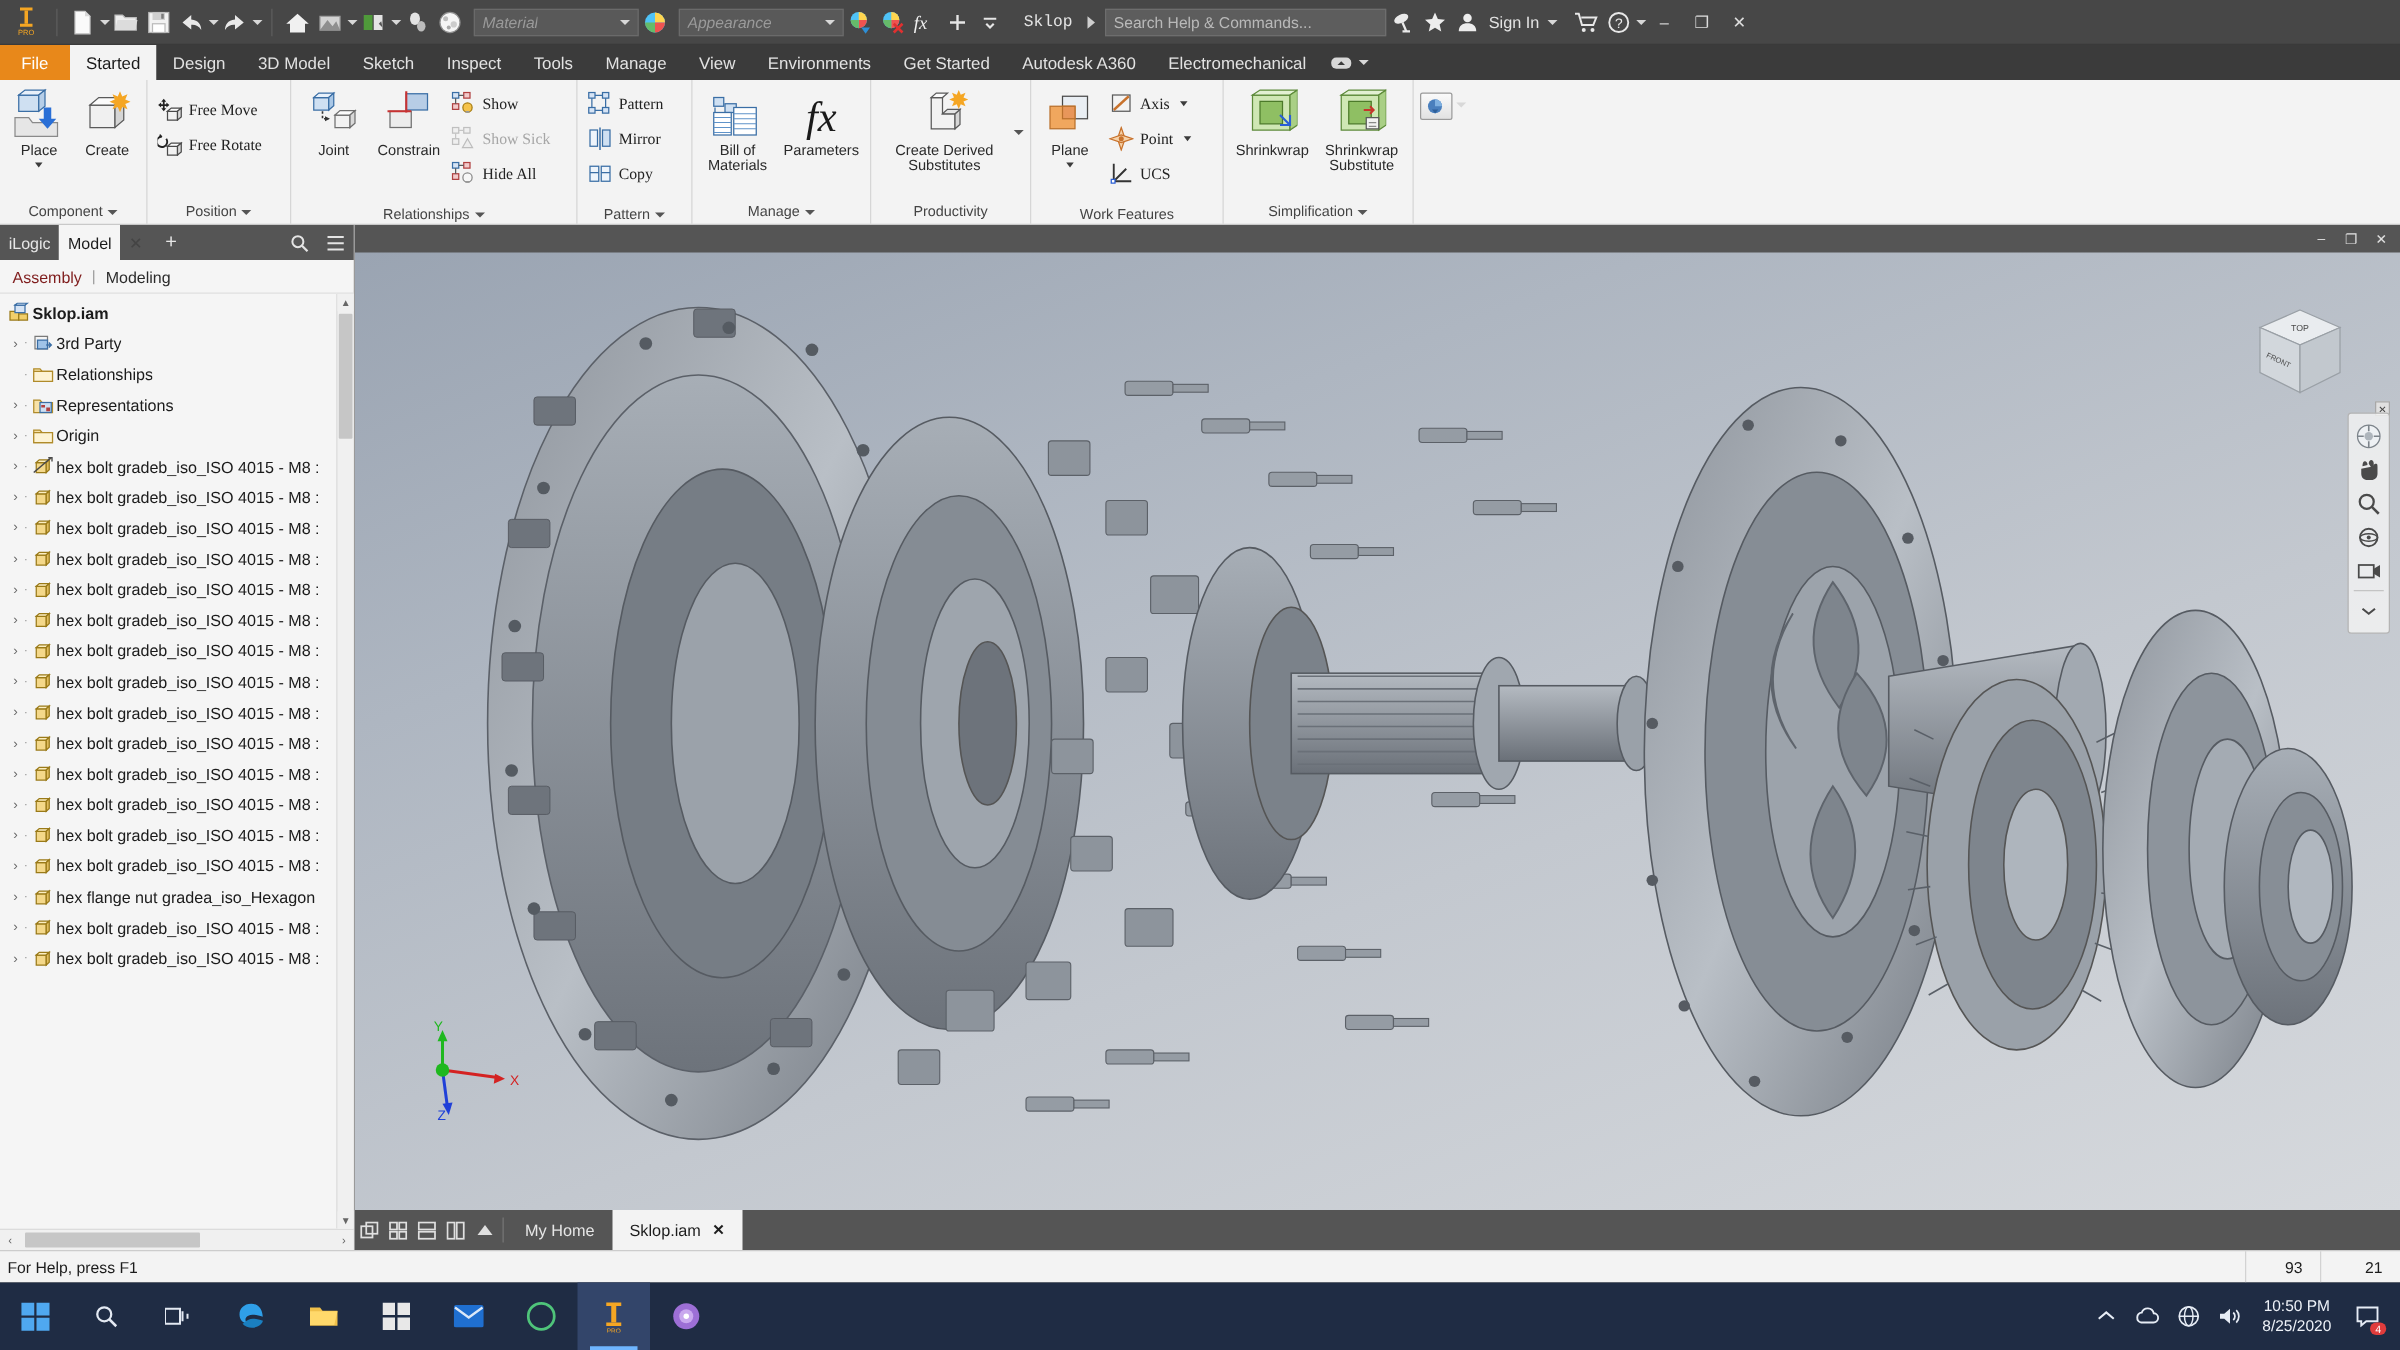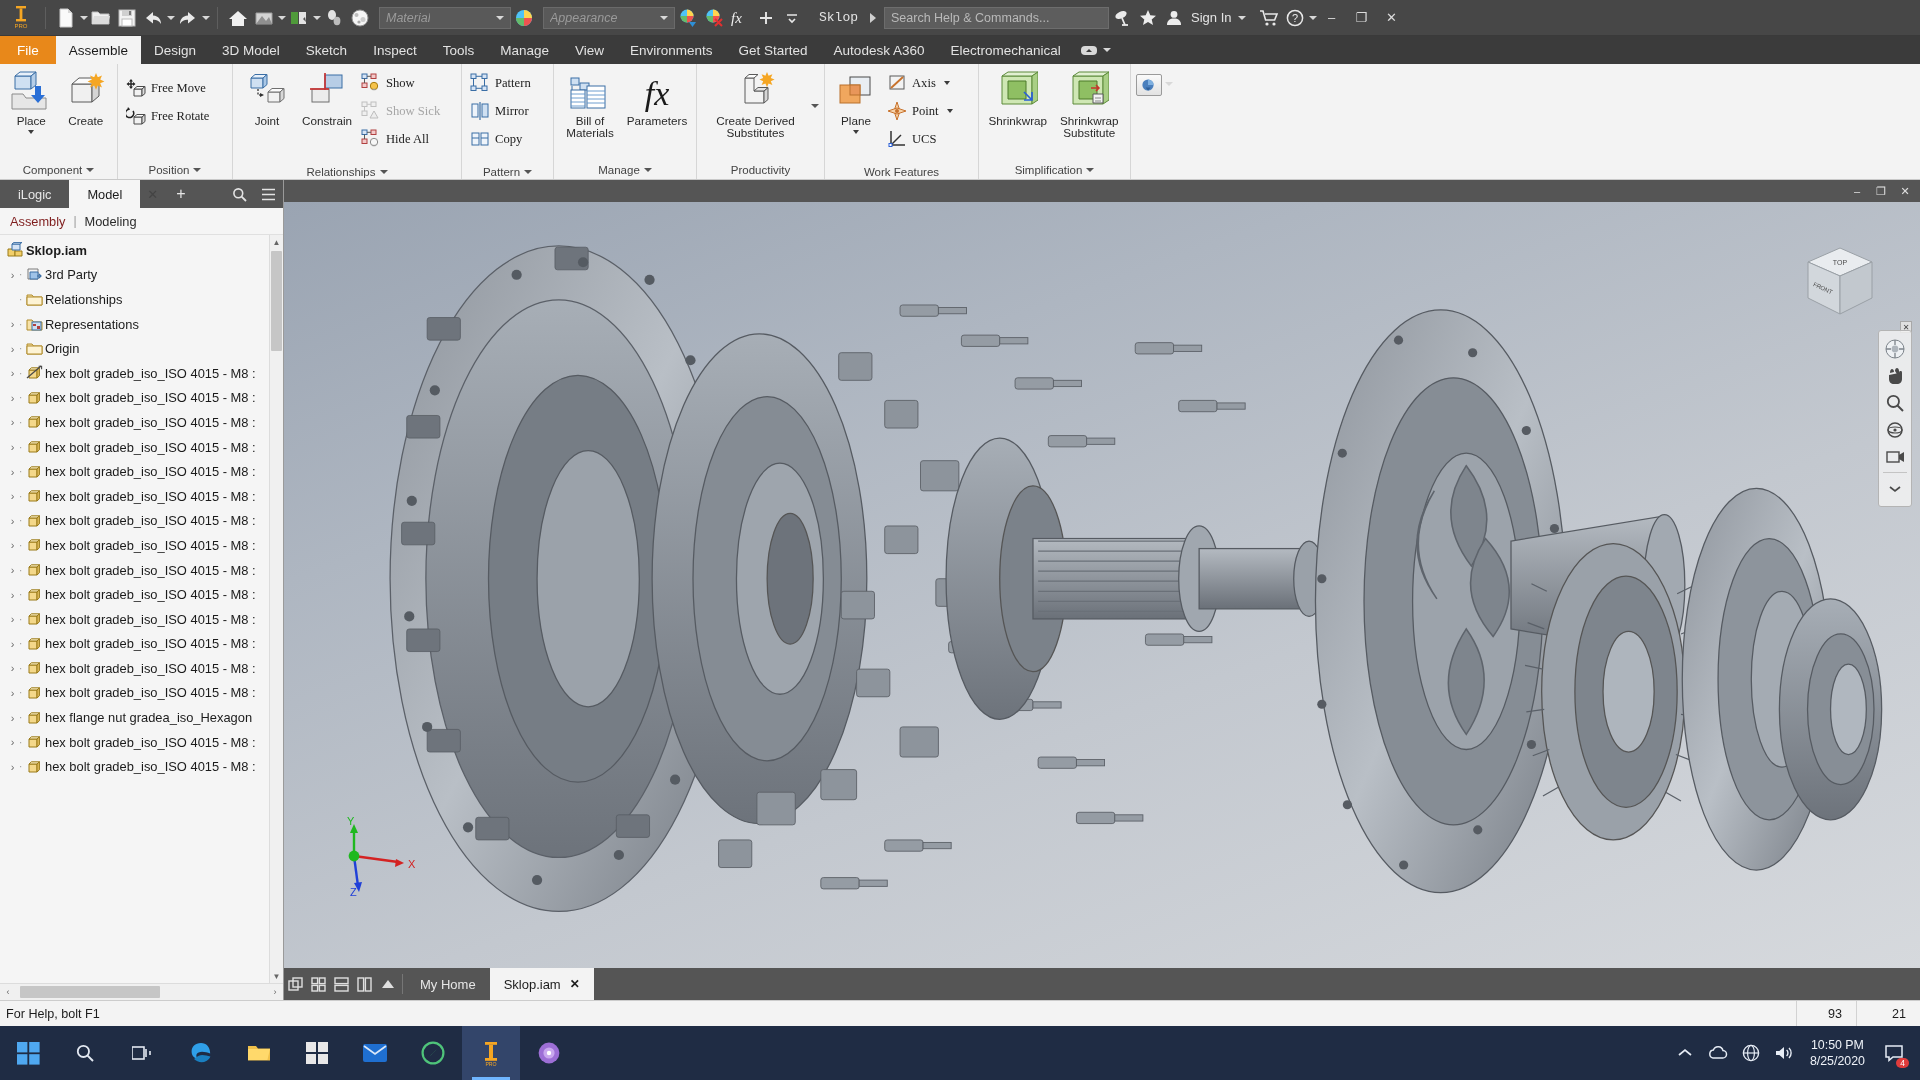--- a/index.html
+++ b/index.html
@@ -77,21 +77,21 @@
     width:26px;height:22px;border:1px solid #9a9a9a;background:linear-gradient(#fafafa,#e2e2e2);
     display:flex;align-items:center;justify-content:center;border-radius:2px;
   }
 
   
   .main { flex:1; display:flex; min-height:0; background:#f3f3f3; }
 
   
   .browser { width:284px; background:#f5f5f5; display:flex; flex-direction:column; flex:none; border-right:1px solid #9a9a9a; }
   .brtabs { height:28px; background:#555; display:flex; align-items:stretch; flex:none; }
-  .brtab { display:flex; align-items:center; padding:0 18px; font-size:12.8px; color:#e6e6e6; cursor:default; }
+  .brtab { display:flex; align-items:center; padding:0 7px; font-size:12.8px; color:#e6e6e6; cursor:default; }
   .brtab.active { background:#f5f5f5; color:#1c1c1c; }
   .brtab-x { display:flex;align-items:center;padding:0 7px;font-size:13px;color:#444;cursor:default; }
   .brtab-plus { display:flex;align-items:center;padding:0 11px;font-size:16px;color:#e6e6e6;cursor:default; }
   .brtab-sp { flex:1; }
   .brtab-ic { display:flex;align-items:center;padding:0 7px;color:#e6e6e6;cursor:default; }
 
   .brsub { height:27px; display:flex; align-items:center; gap:8px; padding:0 10px; flex:none; border-bottom:1px solid #e0e0e0; }
   .brsub .lnk { font-size:12.8px; color:#7f1d1d; cursor:default; }
   .brsub .sep { color:#9a9a9a; font-size:12px; }
   .brsub .cur { font-size:12.8px; color:#2b2b2b; }
@@ -351,21 +351,21 @@
     </div>
     <div class="caret-sm"></div>
 
     <div class="wbtn">–</div>
     <div class="wbtn">❐</div>
     <div class="wbtn close">✕</div>
   </div>
 
   <div class="ribtabs">
     <div class="ribtab file">File</div>
-    <div class="ribtab active">Assemble</div>
+    <div class="ribtab active">Started</div>
     <div class="ribtab">Design</div>
     <div class="ribtab">3D Model</div>
     <div class="ribtab">Sketch</div>
     <div class="ribtab">Inspect</div>
     <div class="ribtab">Tools</div>
     <div class="ribtab">Manage</div>
     <div class="ribtab">View</div>
     <div class="ribtab">Environments</div>
     <div class="ribtab">Get Started</div>
     <div class="ribtab">Autodesk A360</div>
@@ -1331,21 +1331,21 @@
         </div>
         <div class="dtab active">
           <span>Sklop.iam</span>
           <span class="x">✕</span>
         </div>
       </div>
     </div>
   </div>
 
   <div class="statusbar">
-    <div class="sb-left">For Help, bolt F1</div>
+    <div class="sb-left">For Help, press F1</div>
     <div class="sb-cell">93</div>
     <div class="sb-cell" style="width:64px">21</div>
   </div>
 
   <div class="taskbar">
     <div class="tb-start">
       <svg width="23" height="23" viewBox="0 0 23 23">
         <rect x="0" y="0" width="10.4" height="10.4" fill="#4fa8f0"></rect>
         <rect x="12.2" y="0" width="10.4" height="10.4" fill="#4fa8f0"></rect>
         <rect x="0" y="12.2" width="10.4" height="10.4" fill="#4fa8f0"></rect>

